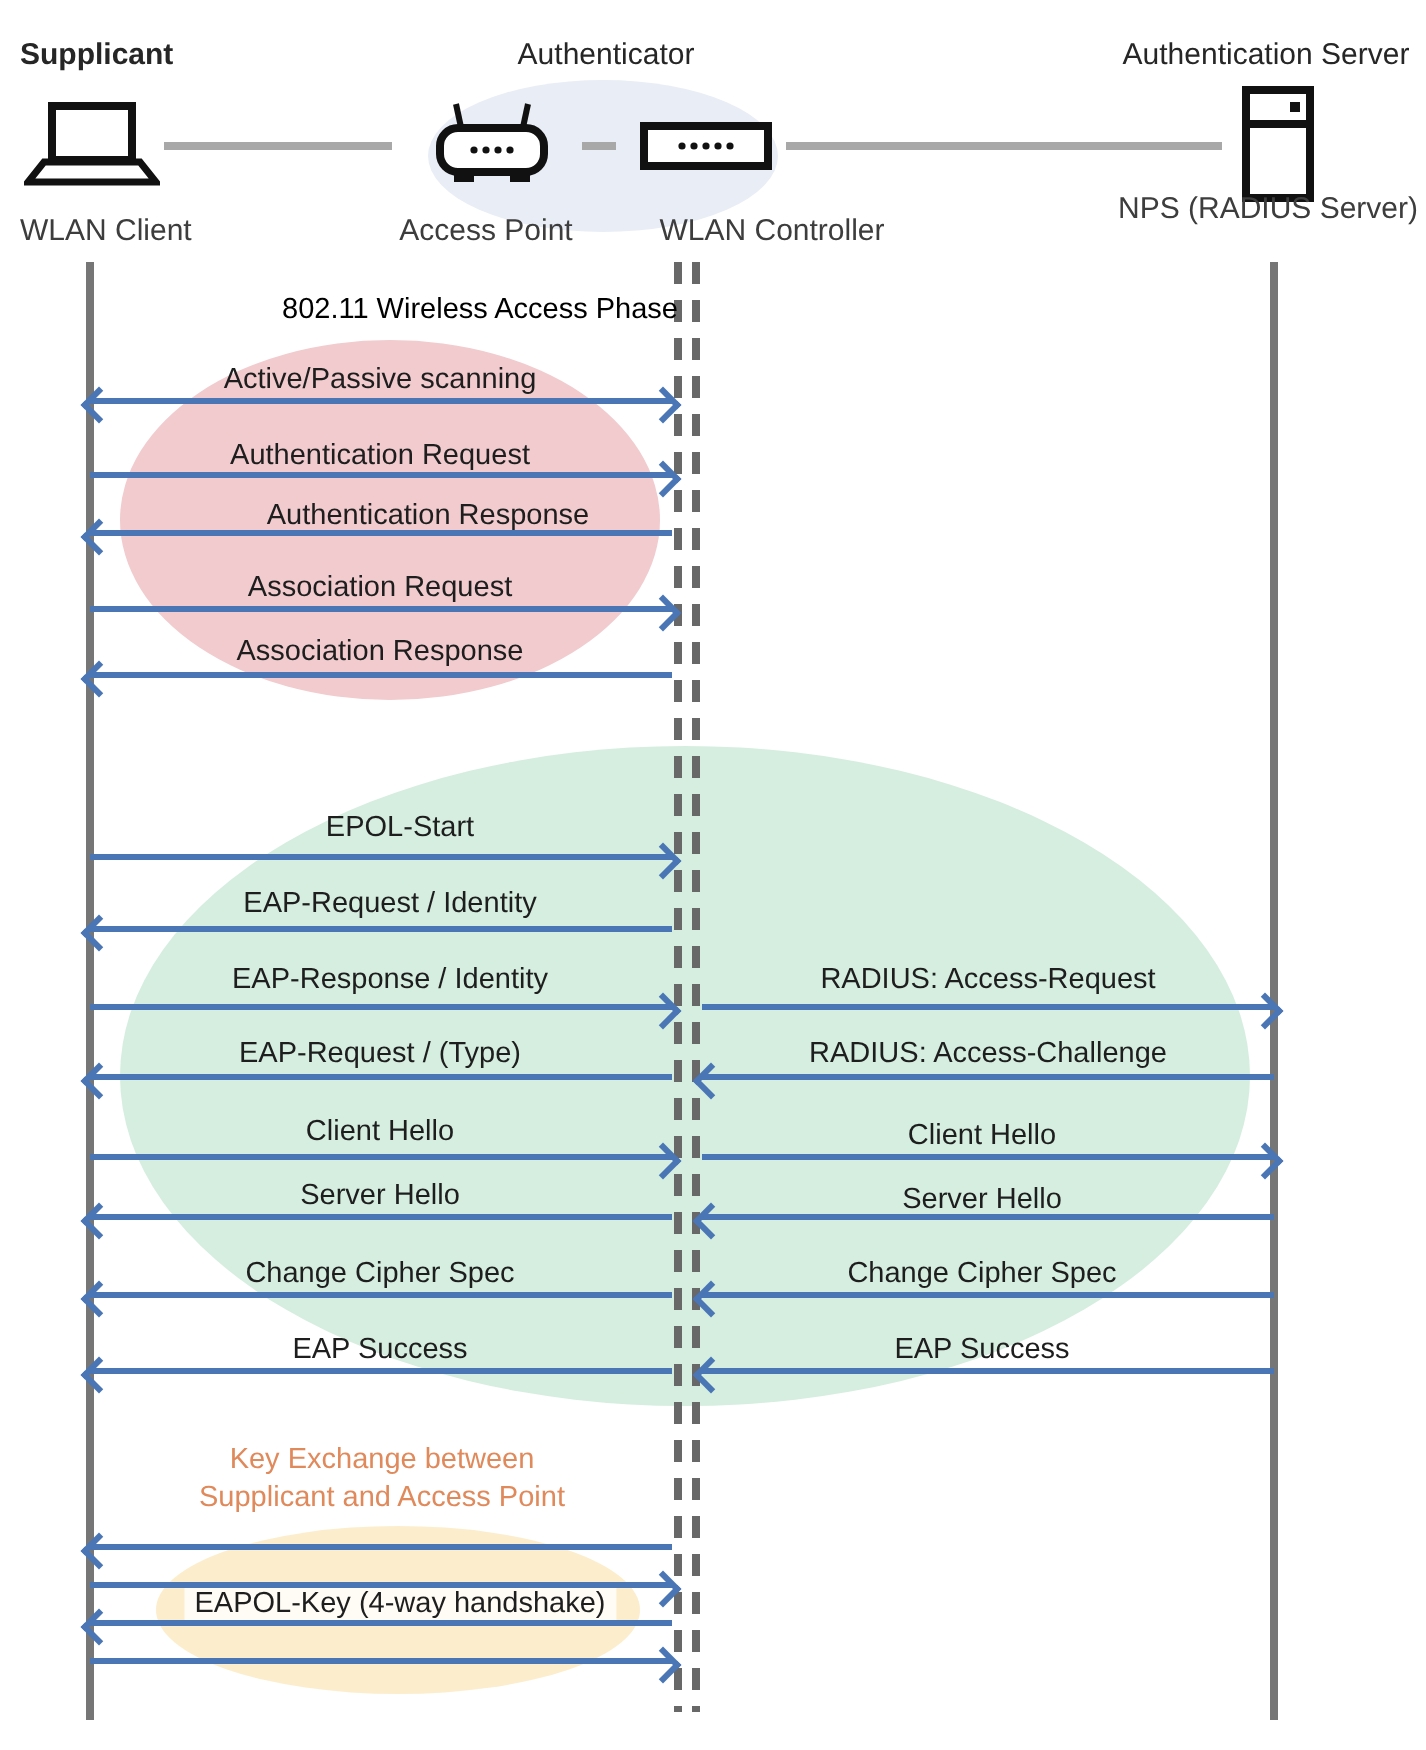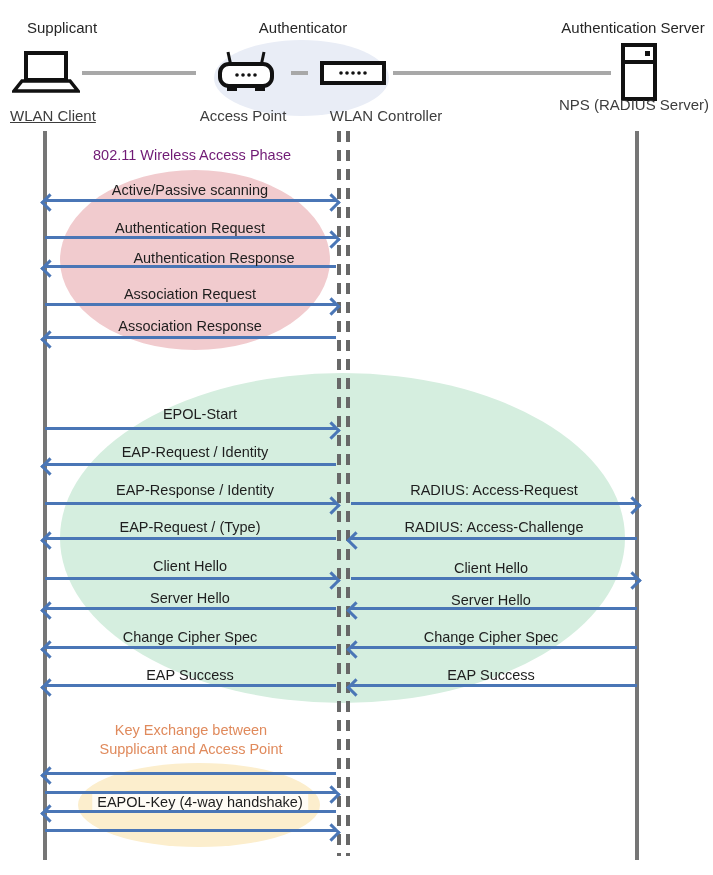--- a/index.html
+++ b/index.html
@@ -33,35 +33,35 @@
   .arrow{position:absolute;height:3px;background:var(--arrow);z-index:3;}
   .arrow.head-right::after{content:"";position:absolute;right:-2px;top:50%;width:10px;height:10px;margin-top:-5px;
     border-top:3px solid var(--arrow);border-right:3px solid var(--arrow);transform:rotate(45deg);}
   .arrow.head-left::before{content:"";position:absolute;left:-2px;top:50%;width:10px;height:10px;margin-top:-5px;
     border-top:3px solid var(--arrow);border-left:3px solid var(--arrow);transform:rotate(-45deg);}
 
   .msg-label{position:absolute;transform:translateX(-50%);font-size:14.5px;color:#1e1e1e;white-space:nowrap;z-index:4;}
   .msg-label.bg-white{background:rgba(255,255,255,.8);padding:0 5px;}
 
   .phase-title{position:absolute;transform:translateX(-50%);font-size:14.5px;white-space:nowrap;z-index:4;}
-  .phase-red{color:#701a75;}
+  .phase-red{color:#000000;margin-left:48px;}
   .phase-green{color:#3cb05c;}
   .phase-orange{color:#e08a5c;text-align:center;}
 </style>
 </head>
 <body>
 
 <div id="stage">
 
   <div class="ellipse ellipse-topblue"></div>
   <div class="ellipse ellipse-pink"></div>
   <div class="ellipse ellipse-green"></div>
   <div class="ellipse ellipse-yellow"></div>
 
-  <div class="role-label" style="left:27px;top:19px;">Supplicant</div>
+  <div class="role-label" style="left:10px;top:19px;font-weight:bold;">Supplicant</div>
   <div class="role-label centered" style="left:303px;top:19px;">Authenticator</div>
   <div class="role-label centered" style="left:633px;top:19px;">Authentication Server</div>
 
   <div class="connector" style="left:82px;width:114px;"></div>
   <div class="connector" style="left:291px;width:17px;"></div>
   <div class="connector" style="left:393px;width:218px;"></div>
 
   <svg class="dev-icon" style="left:12px;top:50px;" width="68" height="46" viewBox="0 0 68 46">
     <rect x="14" y="3" width="40" height="27" fill="#fff" stroke="#111" stroke-width="4"></rect>
     <polygon points="10,31 58,31 66,41 2,41" fill="#fff" stroke="#111" stroke-width="3.5"></polygon>
@@ -84,21 +84,21 @@
     <circle cx="33" cy="12" r="1.8" fill="#111"></circle>
       <circle cx="39" cy="12" r="1.8" fill="#111"></circle>
     <circle cx="45" cy="12" r="1.8" fill="#111"></circle>
   </svg>
   <svg class="dev-icon" style="left:620px;top:43px;" width="38" height="58" viewBox="0 0 38 58">
     <rect x="3" y="2" width="32" height="54" fill="#fff" stroke="#111" stroke-width="4"></rect>
     <line x1="3" y1="19" x2="35" y2="19" stroke="#111" stroke-width="4"></line>
     <rect x="25" y="8" width="5" height="5" fill="#111"></rect>
   </svg>
 
-  <div class="device-label" style="left:10px;top:107px;text-decoration:underline;">WLAN Client</div>
+  <div class="device-label" style="left:10px;top:107px;">WLAN Client</div>
   <div class="device-label centered" style="left:243px;top:107px;">Access Point</div>
   <div class="device-label centered" style="left:362px;top:107px;margin-left:24px;">WLAN Controller</div>
   <div class="device-label centered" style="left:634px;top:96px;">NPS (RADIUS Server)</div>
 
   <div class="lifeline solid" style="left:43px;"></div>
   <div class="lifeline dashed" style="left:337px;"></div>
   <div class="lifeline dashed" style="left:346px;"></div>
   <div class="lifeline solid" style="left:635px;"></div>
 
   <div class="phase-title phase-red" style="left:192px;top:147px;">802.11 Wireless Access Phase</div>

